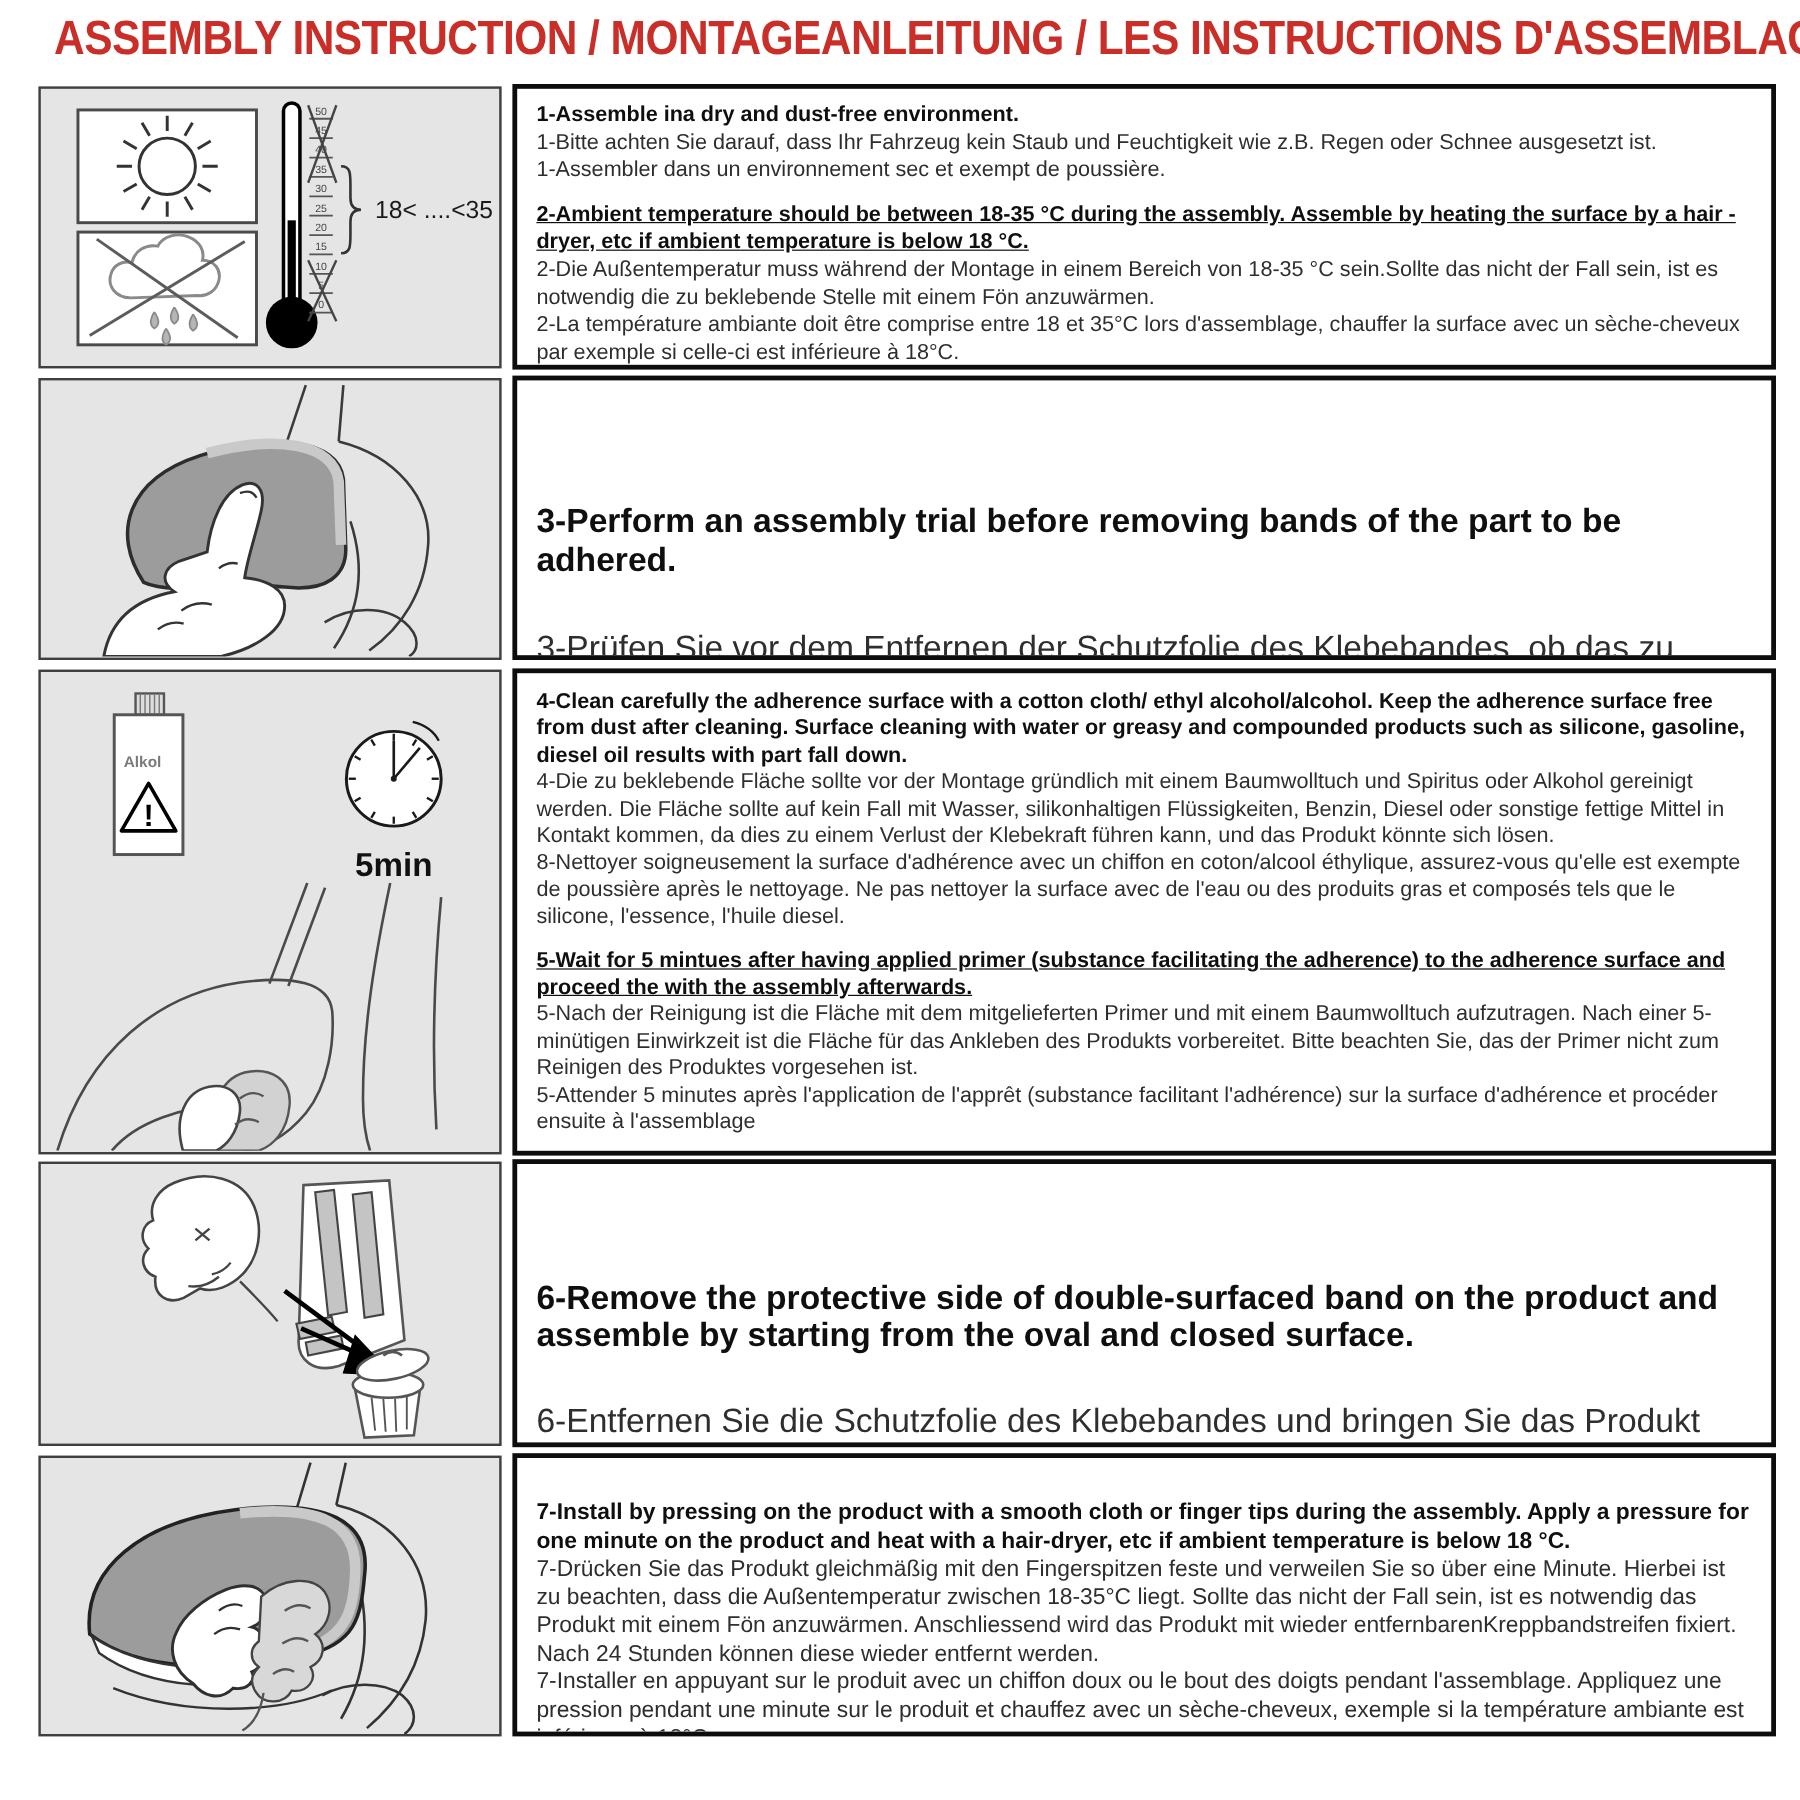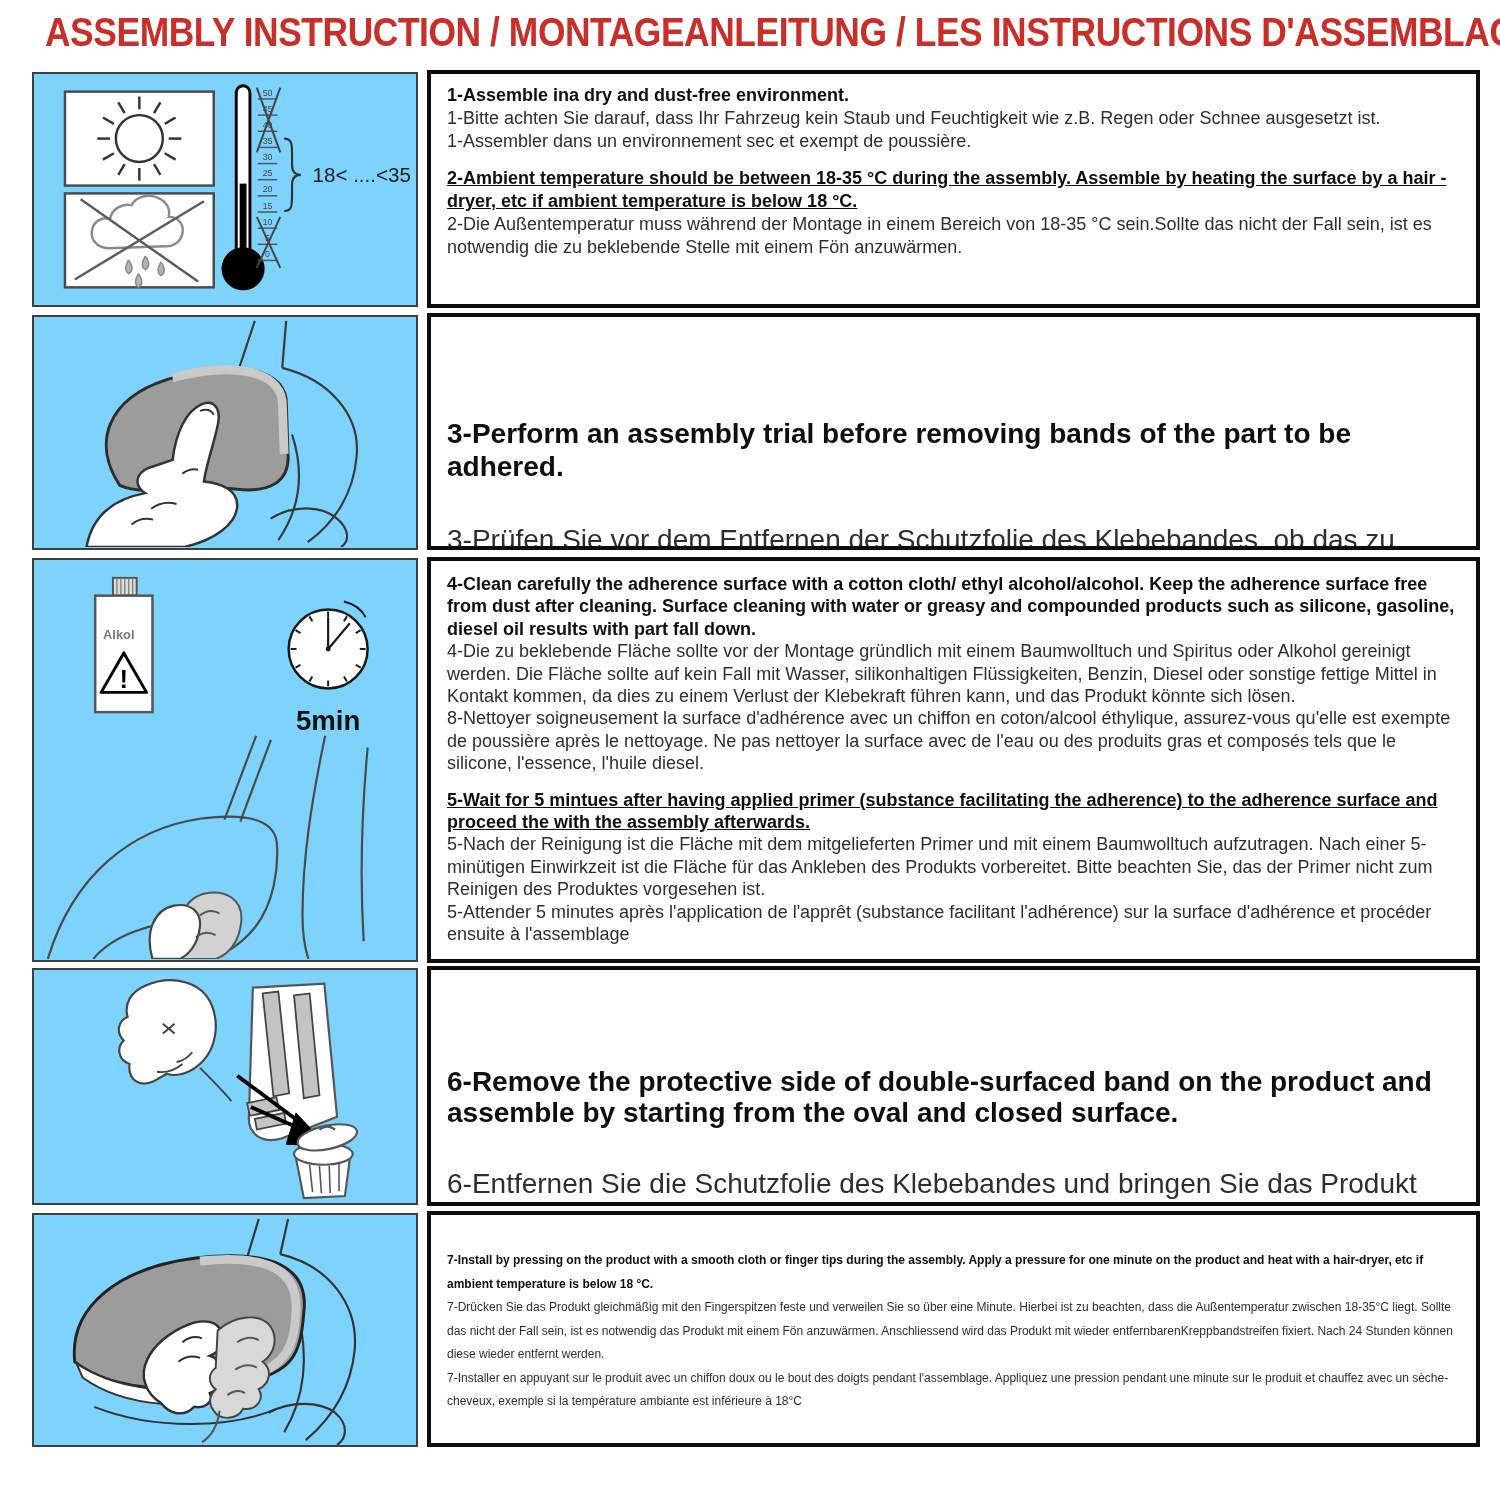--- a/index.html
+++ b/index.html
@@ -3,39 +3,39 @@
 <meta charset="utf-8">
 <style>
   * { margin:0; padding:0; box-sizing:border-box; }
   html,body { width:1500px; height:1500px; background:#fff; font-family:"Liberation Sans", sans-serif; }
   .page { position:relative; width:1500px; height:1500px; background:#fff; overflow:hidden; }
 
   .title { position:absolute; left:45px; top:10px; font-size:40px; font-weight:bold;
            color:#c92f28; white-space:nowrap; letter-spacing:-0.5px;
            transform:scaleX(0.885); transform-origin:left center; }
 
-  .illbox { position:absolute; left:32px; width:386px; border:2.5px solid #3f3f3f; background:#7dd3fc; }
+  .illbox { position:absolute; left:32px; width:386px; border:2.5px solid #3f3f3f; background:#e5e5e5; }
   .txtbox { position:absolute; left:427px; width:1053px; border:4px solid #0d0d0d; background:#fff; overflow:hidden; }
 
   .r1i { top:72px;  height:235px; }
   .r1t { top:70px;  height:238px; padding:10px 16px; }
   .r2i { top:315px; height:235px; }
   .r2t { top:313px; height:237px; padding:60px 16px 0 16px; }
   .r3i { top:558px; height:404px; }
   .r3t { top:557px; height:406px; padding:12px 16px; }
   .r4i { top:968px; height:237px; }
   .r4t { top:966px; height:240px; padding:56px 16px 0 16px; }
   .r5i { top:1213px; height:234px; }
   .r5t { top:1211px; height:236px; padding:34px 16px 0 16px; }
 
   .small p  { font-size:18px;  line-height:23px;   color:#2e2e2e; }
   .r3t p    { font-size:18px;  line-height:22.4px; color:#2e2e2e; }
   .big p    { font-size:28px; line-height:33px;  color:#2e2e2e;margin-top:40px; }
   .r4t p    { line-height:31px; }
-  .r5t p    { font-size:12px;  line-height:23.5px; color:#2e2e2e; }
+  .r5t p    { font-size:19px;  line-height:23.5px; color:#2e2e2e; }
   p.b { font-weight:bold; color:#0f0f0f; }
   p.gap { margin-top:14px;text-decoration:underline; }
 
   svg { display:block; }
 
   .logo { position:absolute; left:1202px; top:1398px; width:298px; height:102px; background:#fff;
           display:flex; align-items:center; justify-content:flex-start; padding-left:28px;
           font-family:"DejaVu Sans", sans-serif; font-weight:bold; font-size:88px;
           letter-spacing:-6px; line-height:1; }
   .logo .om { color:#151515; }
@@ -125,20 +125,21 @@
         <text x="283" y="110" font-size="21" fill="#1a1a1a" font-family="Liberation Sans, sans-serif">18&lt; ....&lt;35 C</text>
       </g>
     </svg>
   </div>
   <div class="txtbox small r1t">
     <p class="b">1-Assemble ina dry and dust-free environment.</p>
     <p>1-Bitte achten Sie darauf, dass Ihr Fahrzeug kein Staub und Feuchtigkeit wie z.B. Regen oder Schnee ausgesetzt ist.</p>
     <p>1-Assembler dans un environnement sec et exempt de poussière.</p>
     <p class="b gap">2-Ambient temperature should be between 18-35 °C  during the assembly. Assemble by heating the surface by a hair -dryer, etc if ambient temperature is below 18 °C.</p>
     <p>2-Die Außentemperatur muss während der Montage in einem Bereich von 18-35 °C  sein.Sollte das nicht der Fall sein, ist es notwendig die zu beklebende Stelle mit einem Fön anzuwärmen.</p>
+    <p>2-La température ambiante doit être comprise entre 18 et 35°C lors d'assemblage, chauffer la surface avec un sèche-cheveux par exemple si celle-ci est inférieure à 18°C.</p>
   </div>
 
   <div class="illbox r2i">
     <svg viewBox="0 0 386 235" width="381" height="230">
       <g fill="none" stroke="#3a3a3a" stroke-width="2.2">
         <path d="M224,4 L202,70"></path>
           <path d="M256,4 L252,52"></path>
         <path d="M252,52 C300,64 332,100 328,142 C325,180 306,210 278,230"></path>
         <path d="M262,120 C275,160 270,196 248,228"></path>
         <path d="M240,206 C262,192 292,192 308,206 C322,218 320,230 312,235"></path>

